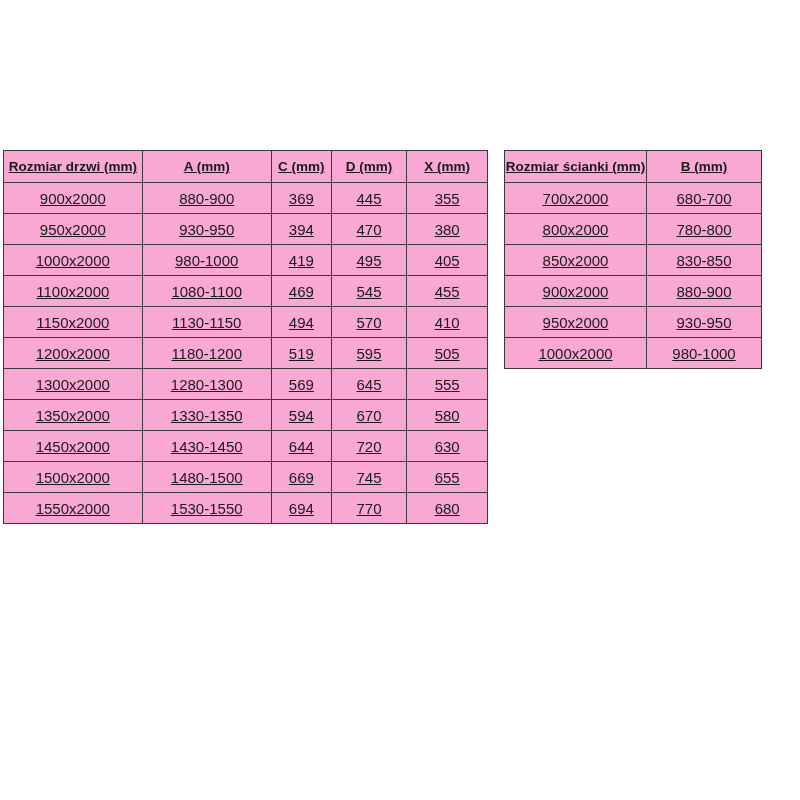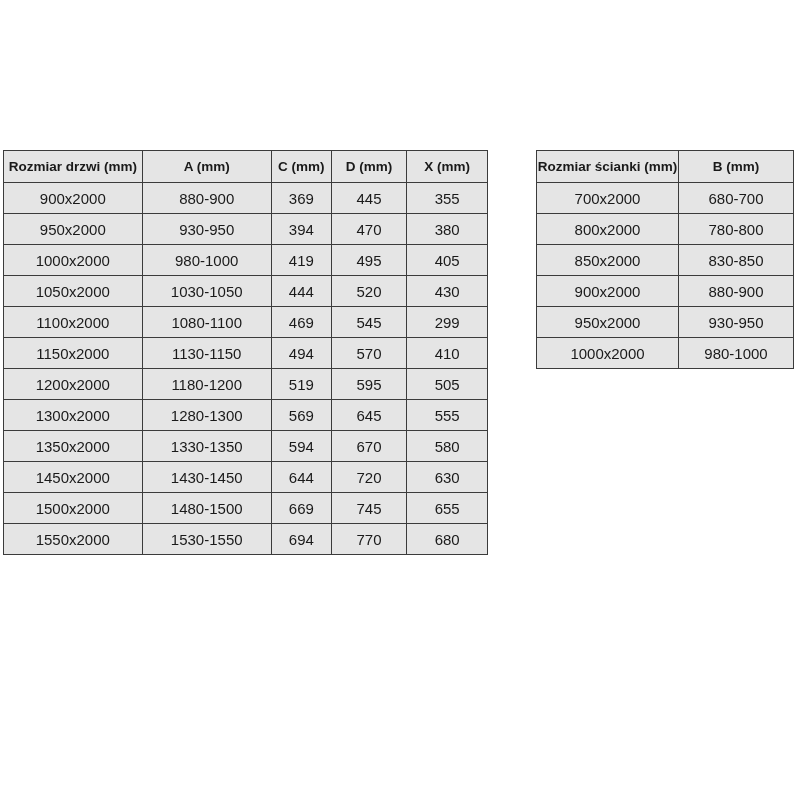--- a/index.html
+++ b/index.html
@@ -9,21 +9,22 @@
     font-family: "Liberation Sans", sans-serif;
     color: #1a1a1a;
     overflow: hidden;
   }
   .canvas { position: relative; width: 800px; height: 800px; background: #ffffff; }
 
   table.spec {
     position: absolute;
     border-collapse: collapse;
     table-layout: fixed;
-    background: #e5e5e5;
+    background: #f9a8d4;
+    text-decoration: underline;
   }
   table.spec th, table.spec td {
     border: 1.5px solid #3b3b3b;
     text-align: center;
     vertical-align: middle;
     overflow: hidden;
     white-space: nowrap;
   }
   table.spec th {
     font-size: 13.5px;
@@ -38,21 +39,21 @@
 
   
   table.door { left: 3px; top: 150px; width: 485px; }
   table.door th:nth-child(1) { width: 134px; }
   table.door th:nth-child(2) { width: 125px; text-align: center; }
   table.door th:nth-child(3) { width: 58px; }
   table.door th:nth-child(4) { width: 73px; }
   table.door th:nth-child(5) { width: 78px; }
 
   
-  table.wall { left: 536px; top: 150px; width: 257px; }
+  table.wall { left: 504px; top: 150px; width: 257px; }
   table.wall th:nth-child(1) { width: 142px; }
   table.wall th:nth-child(2) { width: 115px; }
 </style>
 </head>
 <body>
 
 <div class="canvas">
 
   <table class="spec door">
     <thead>
@@ -80,32 +81,25 @@
           <td>380</td>
         </tr>
         <tr>
           <td>1000x2000</td>
           <td>980-1000</td>
           <td>419</td>
           <td>495</td>
           <td>405</td>
         </tr>
         <tr>
-          <td>1050x2000</td>
-          <td>1030-1050</td>
-          <td>444</td>
-          <td>520</td>
-          <td>430</td>
-        </tr>
-        <tr>
           <td>1100x2000</td>
           <td>1080-1100</td>
           <td>469</td>
           <td>545</td>
-          <td>299</td>
+          <td>455</td>
         </tr>
         <tr>
           <td>1150x2000</td>
           <td>1130-1150</td>
           <td>494</td>
           <td>570</td>
           <td>410</td>
         </tr>
         <tr>
           <td>1200x2000</td>

